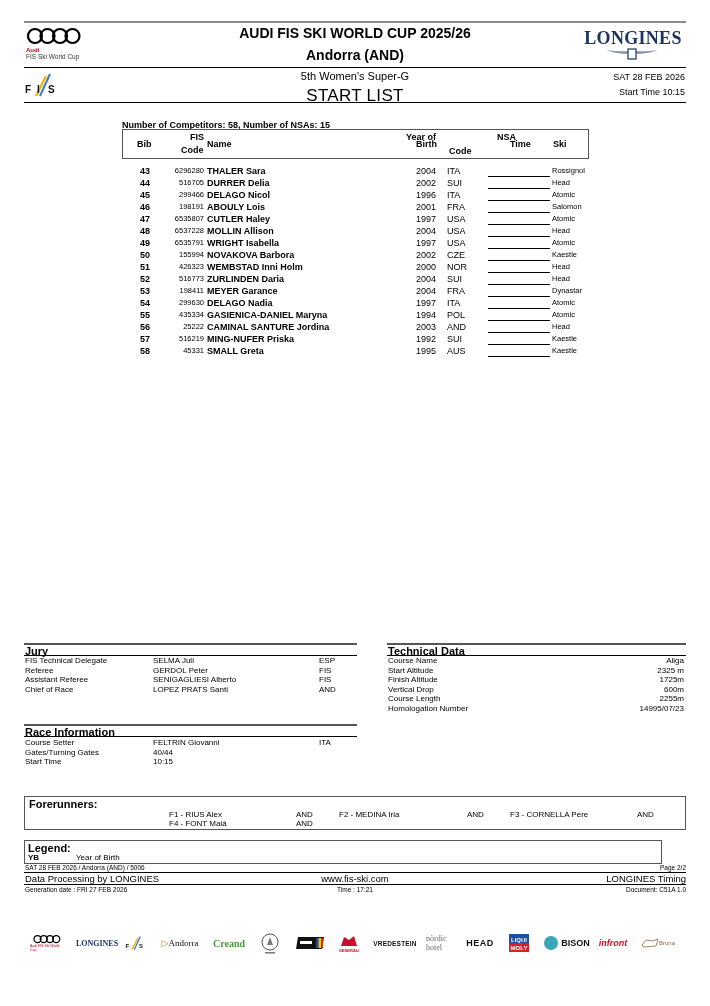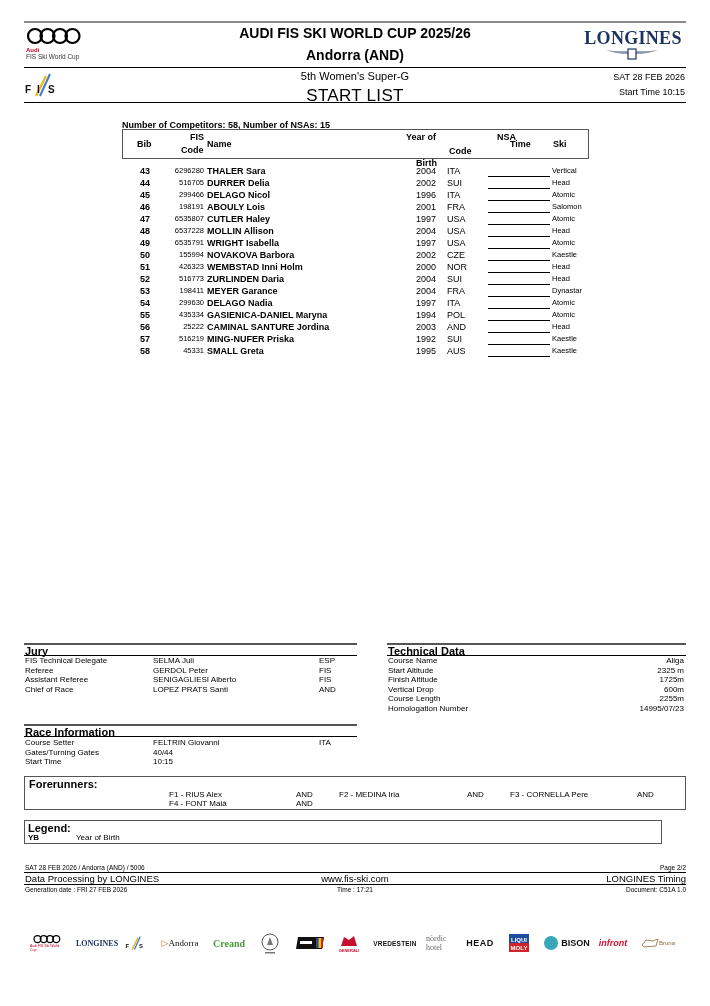--- a/index.html
+++ b/index.html
@@ -46,21 +46,21 @@
   .c-ski { left: 430px; font-size: 7.5px; }
 
   
   .sec-rule { height: 1.5px; background: #555; }
   .sec-title { font-size: 11px; font-weight: bold; }
   .kv { font-size: 8px; line-height: 9.5px; }
   .kv .k { position: absolute; font-weight: normal; }
   .kv .v { position: absolute; }
   .kv .n { position: absolute; }
 
-  .box { border: 1.5px solid #555; }
+  .box { border: 1.5px solid #555; margin-top: 20px; }
 
   .footer-line { font-size: 6.5px; }
   .f-mid { font-size: 9.5px; }
 
   .sponsor { position: absolute; top: 930px; height: 26px; display: flex; align-items: center; justify-content: center; }
 </style>
 </head>
 <body>
 
 <div class="abs top-rule"></div>
@@ -101,36 +101,36 @@
 <div class="abs hdr-start">Start Time 10:15</div>
 
 <div class="abs comp-count">Number of Competitors: 58,  Number of NSAs: 15</div>
 
 <div class="abs table-header">
   <span class="th" style="left:14px; top:8px;">Bib</span>
   <span class="th" style="left:67px; top:1px;">FIS</span>
   <span class="th" style="left:58px; top:14px;">Code</span>
   <span class="th" style="left:84px; top:8px;">Name</span>
   <span class="th" style="left:283px; top:1px;">Year of</span>
-  <span class="th" style="left:293px; top:27px;">Birth</span>
+  <span class="th" style="left:293px; top:8px;">Birth</span>
   <span class="th" style="left:326px; top:1px;margin-left:48px;">NSA</span>
   <span class="th" style="left:326px; top:15px;">Code</span>
   <span class="th" style="left:387px; top:8px;">Time</span>
   <span class="th" style="left:430px; top:8px;">Ski</span>
 </div>
 
 <div class="abs rows">
   <div class="row">
       <span class="c-bib">43</span>
       <span class="c-fis">6296280</span>
       <span class="c-name">THALER Sara</span>
       <span class="c-yob">2004</span>
       <span class="c-nsa">ITA</span>
       <span class="c-time"></span>
-      <span class="c-ski">Vertical</span>
+      <span class="c-ski">Rossignol</span>
     </div>
   <div class="row">
       <span class="c-bib">44</span>
       <span class="c-fis">516705</span>
       <span class="c-name">DURRER Delia</span>
       <span class="c-yob">2002</span>
       <span class="c-nsa">SUI</span>
       <span class="c-time"></span>
       <span class="c-ski">Head</span>
     </div>

